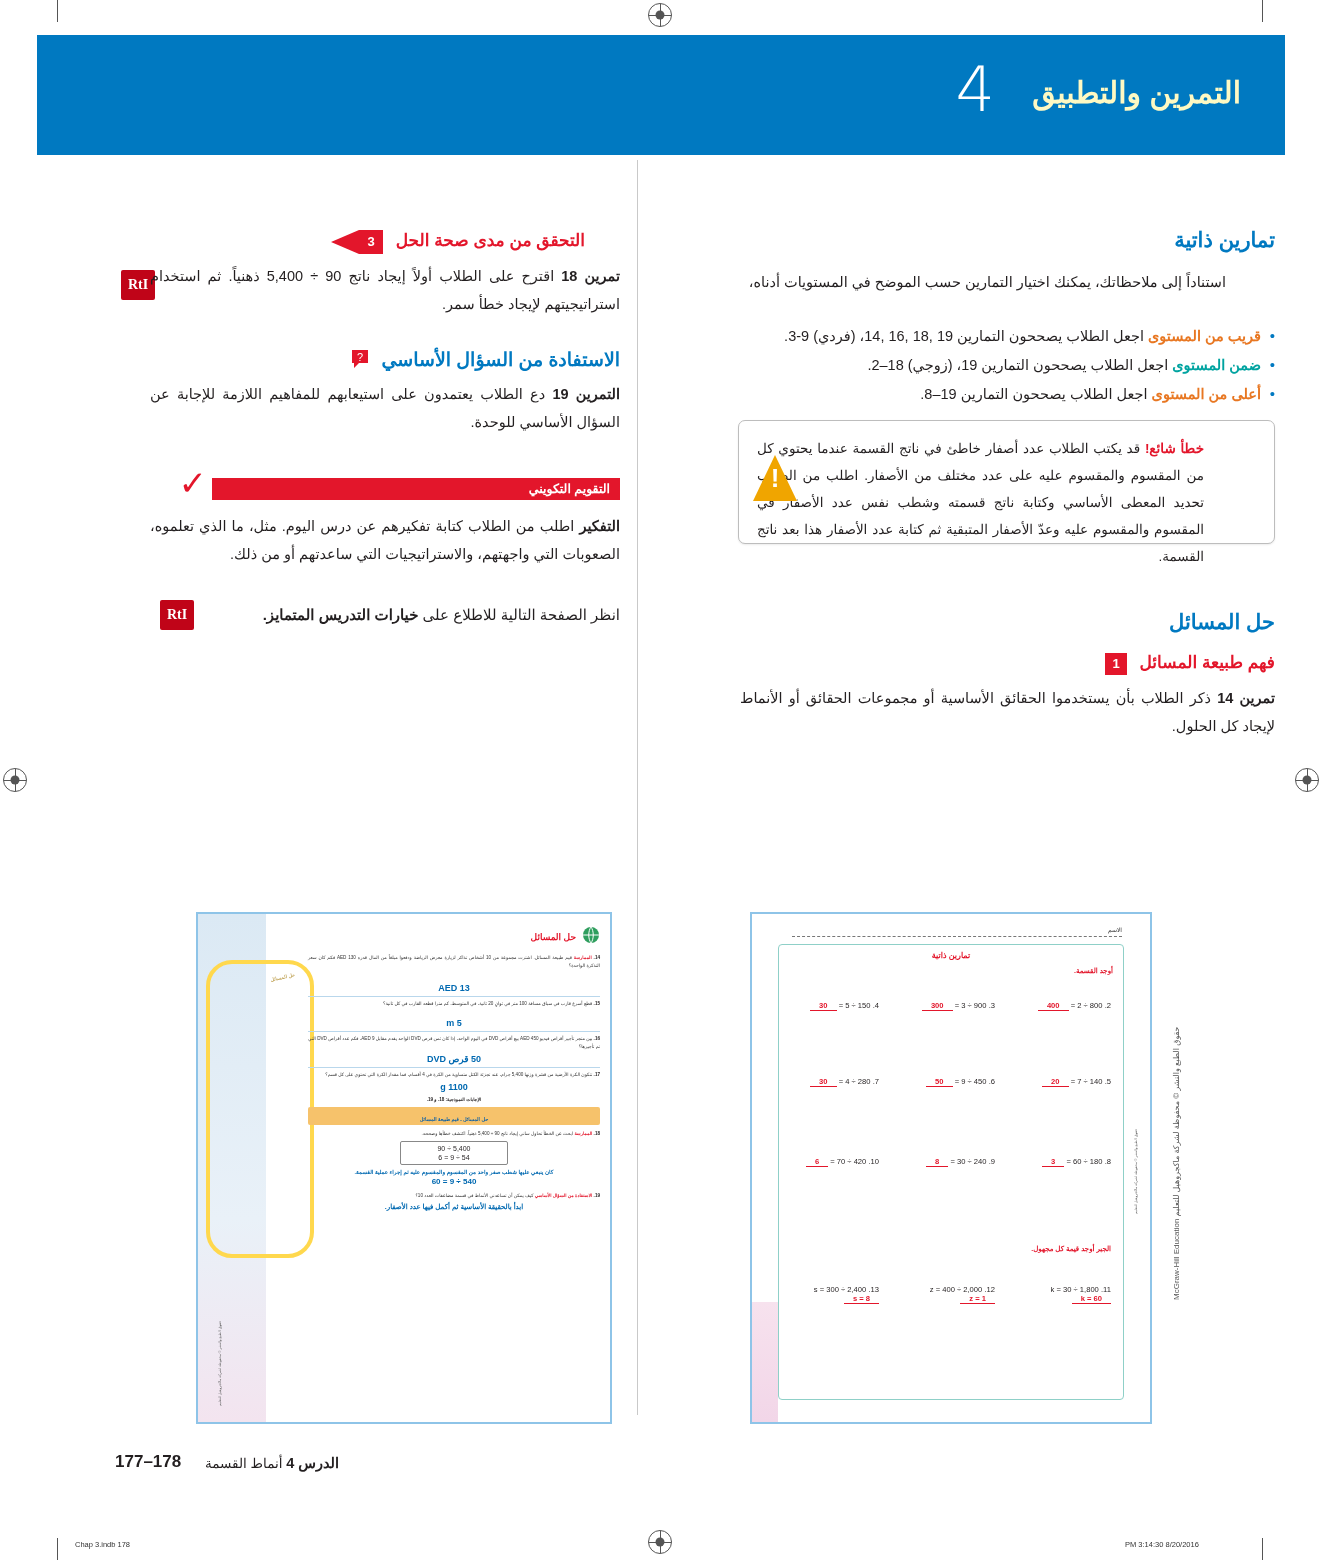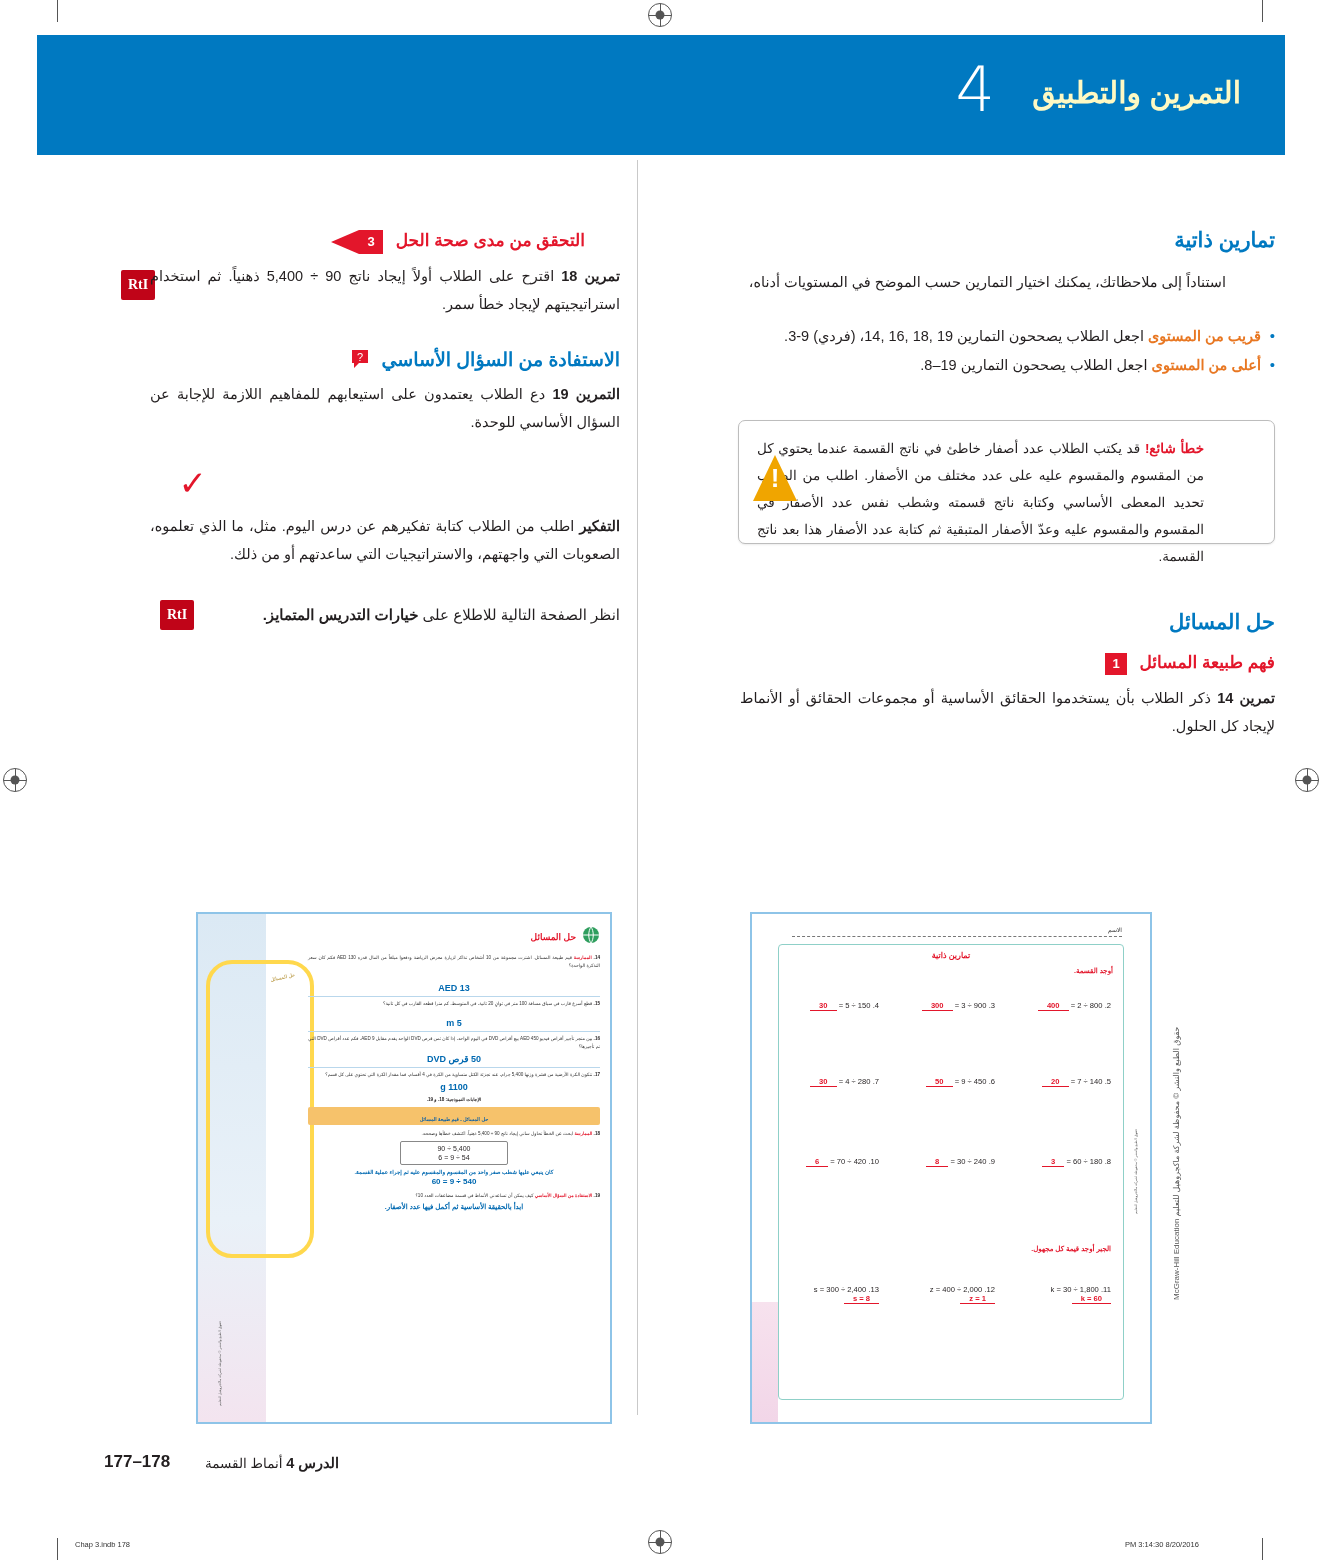--- a/index.html
+++ b/index.html
@@ -66,21 +66,21 @@
   .mini-num{font-weight:bold;color:#231f20;}
 
   .wsheet{position:absolute;border:2px solid #8ec4e8;background:#fff;}
   .ws-inner{position:absolute;left:26px;top:30px;right:26px;bottom:22px;border:1px solid #8fd0c8;border-radius:4px;}
   .ws-title{position:absolute;right:0;left:0;text-align:center;color:#e3162b;font-weight:bold;font-size:8px;}
   .ws-cell{position:absolute;font-size:7.6px;color:#231f20;}
   .ws-cell .ans{color:#e3162b;font-weight:bold;border-bottom:.8px solid #e3162b;padding:0 9px;}
   .ws-pink{position:absolute;left:0;bottom:0;width:26px;height:120px;background:linear-gradient(180deg,#f7e2ee,#f2d6e8);}
 
   
-  .pg-num{position:absolute;font-size:17px;font-weight:bold;color:#231f20;}
+  .pg-num{position:absolute;font-size:17px;font-weight:bold;color:#231f20;margin-left:11px;}
   .pg-lbl{position:absolute;font-size:13.5px;color:#231f20;}
   .pg-lbl b{font-size:14.5px;}
   .foot-l{position:absolute;font-size:7.5px;color:#333;}
   .foot-r{position:absolute;font-size:7.5px;color:#333;}
   .side-credit{position:absolute;font-size:8px;color:#555;transform:rotate(-90deg);transform-origin:left top;white-space:nowrap;}
   .vert-tiny{position:absolute;font-size:3.6px;color:#666;transform:rotate(-90deg);transform-origin:left top;white-space:nowrap;}
 </style>
 </head>
 <body>
 
@@ -121,20 +121,23 @@
 
   <div class="blk body-ar" style="right:94px;top:268px;width:480px;">
     <span>استناداً إلى ملاحظاتك، يمكنك اختيار التمارين حسب الموضح في المستويات أدناه،</span>
   </div>
 
   <ul class="bullets" style="position:absolute;right:45px;top:322px;width:535px;">
     <li>
       <span class="lvl">قريب من المستوى</span><span> اجعل الطلاب يصححون التمارين 19 ,18 ,16 ,14، (فردي) 9-3.</span>
     </li>
     <li>
+      <span class="lvl2">ضمن المستوى</span><span> اجعل الطلاب يصححون التمارين 19، (زوجي) 18–2.</span>
+    </li>
+    <li>
       <span class="lvl">أعلى من المستوى</span><span> اجعل الطلاب يصححون التمارين 19–8.</span>
     </li>
   </ul>
 
   <div class="errbox" style="right:45px;top:420px;width:535px;height:122px;">
     <div class="err-ic">
       <div class="tri"></div>
       <div class="bang">!</div>
     </div>
     <div class="err-tx">
@@ -174,20 +177,23 @@
         <path d="M3 2h16v13H10l-5 5v-5H3z" fill="#e3162b"></path>
         <text x="11" y="13" font-size="11" fill="#ffffff" text-anchor="middle" font-family="Liberation Sans">?</text>
       </svg>
     </span>
   </div>
 
   <div class="blk body-ar" style="right:700px;top:380px;width:470px;">
     <b>التمرين 19</b><span> دع الطلاب يعتمدون على استيعابهم للمفاهيم اللازمة للإجابة عن السؤال الأساسي للوحدة.</span>
   </div>
 
+  <div class="fabar" style="right:700px;top:478px;width:408px;">
+    <span>التقويم التكويني</span>
+  </div>
   <div class="check" style="right:1113px;top:466px;">✓</div>
 
   <div class="blk body-ar" style="right:700px;top:512px;width:470px;">
     <b>التفكير</b><span> اطلب من الطلاب كتابة تفكيرهم عن درس اليوم. مثل، ما الذي تعلموه، الصعوبات التي واجهتهم، والاستراتيجيات التي ساعدتهم أو من ذلك.</span>
   </div>
 
   <div class="blk" style="right:700px;top:600px;width:470px;text-align:right;">
     <span class="rti-badge" style="vertical-align:middle;margin-left:10px;float:left;">RtI</span>
     <span class="body-ar" style="font-size:15px;">
       <span>انظر الصفحة التالية للاطلاع على </span><b>خيارات التدريس المتمايز.</b>

